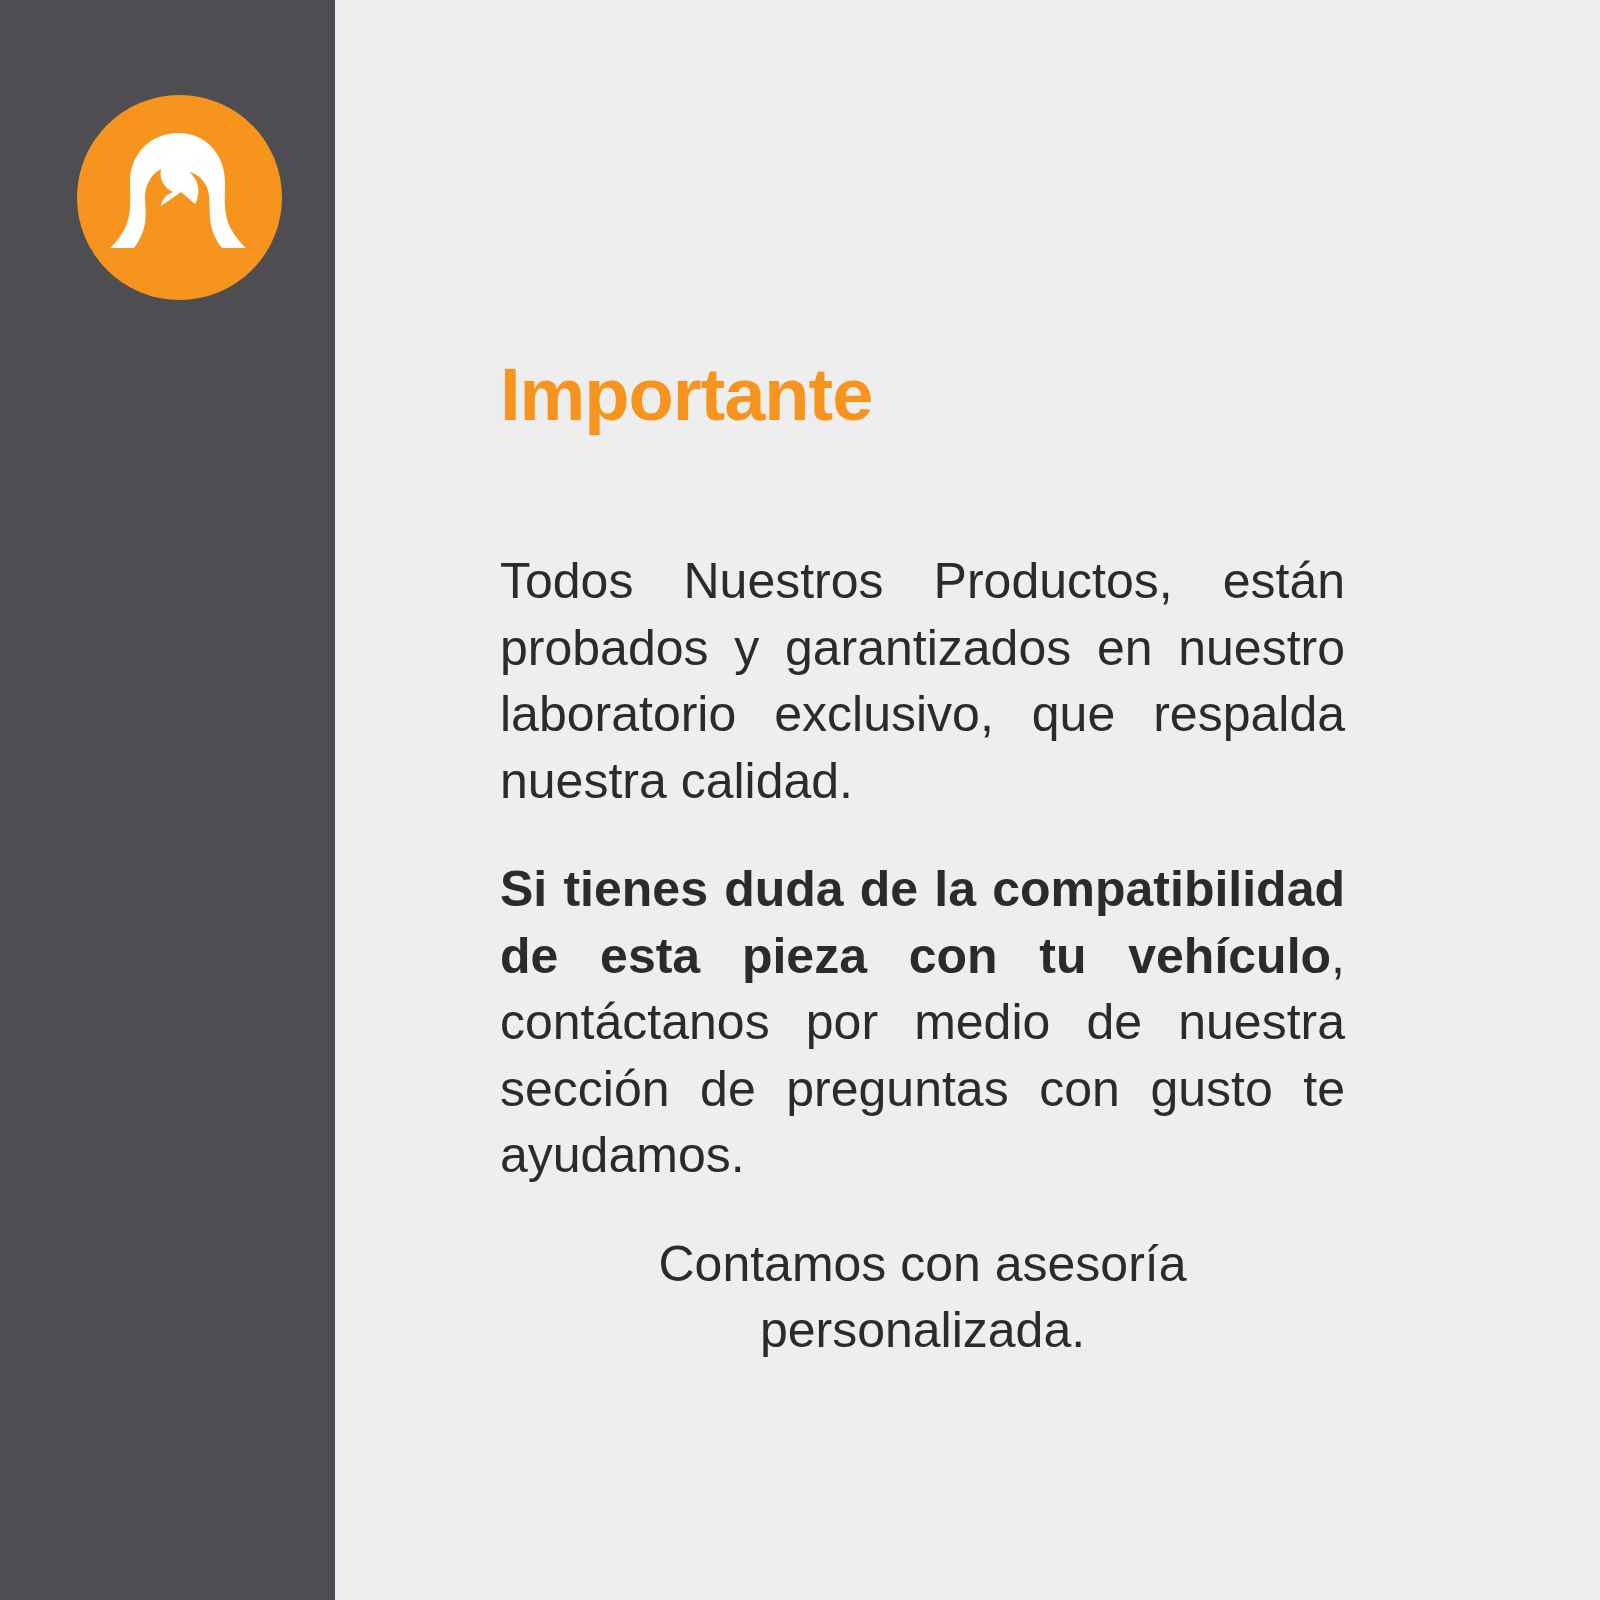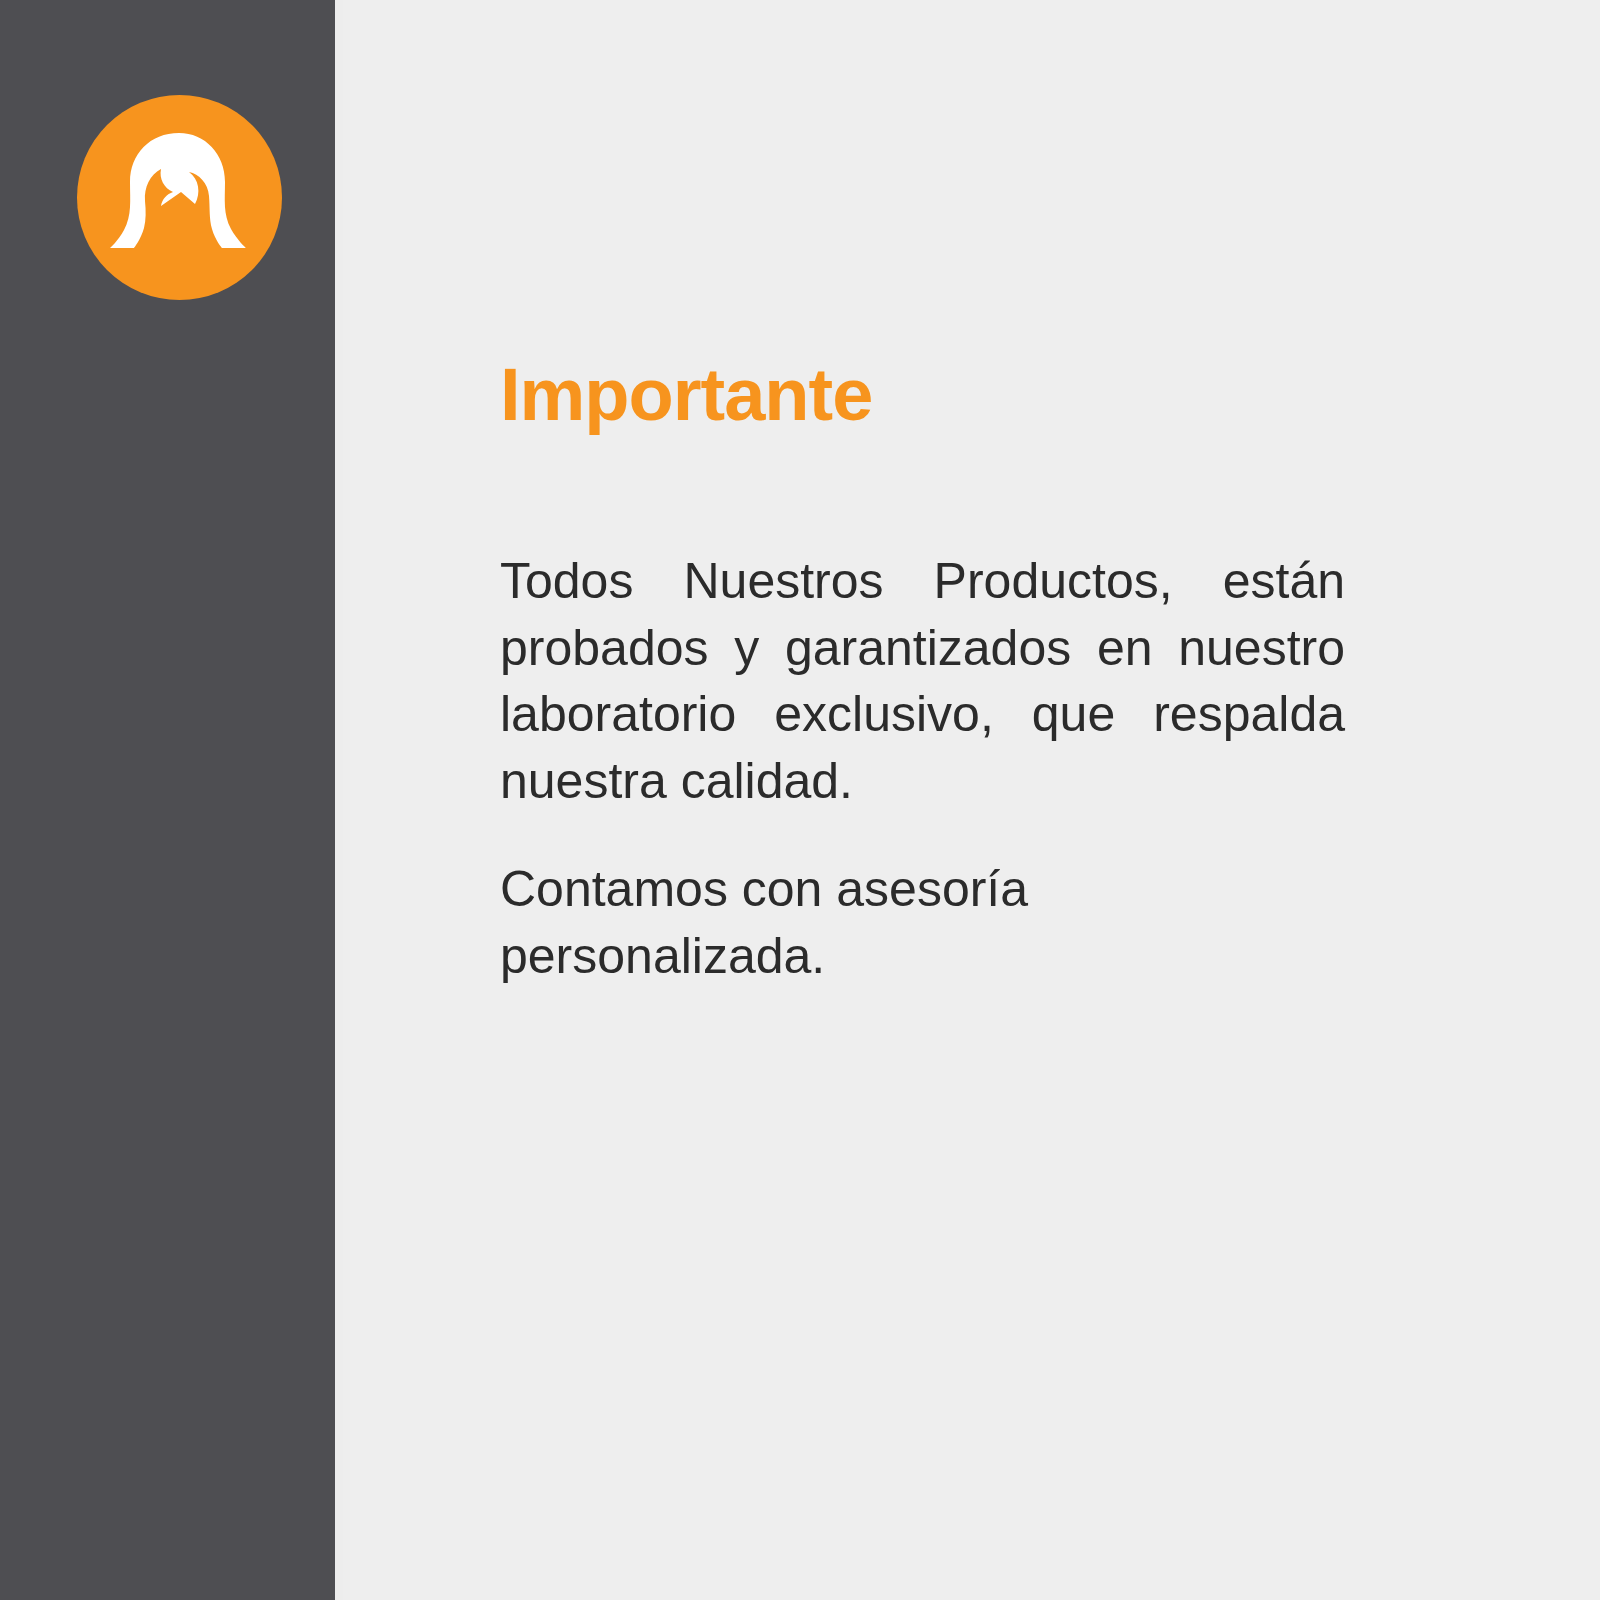--- a/index.html
+++ b/index.html
@@ -80,21 +80,21 @@
     color: #2b2b2b;
     font-size: 50px;
     line-height: 1.33;
   }
   .para {
     margin: 0 0 42px 0;
     text-align: justify;
   }
   .para.last {
     margin-bottom: 0;
-    text-align: left;
+    text-align: center;
   }
   .para b {
     font-weight: bold;
   }
   
   .brand {
     position: absolute;
     left: 155px;
     top: 1100px;
     width: 460px;
@@ -154,18 +154,19 @@
   </div>
 
   <div class="gap-strip"></div>
 
   <div class="content">
 
     <div class="title">Importante</div>
 
     <div class="body-block">
       <p class="para">Todos Nuestros Productos, están probados y garantizados en nuestro laboratorio exclusivo, que respalda nuestra calidad.</p>
+      <p class="para"><b>Si tienes duda de la compatibilidad de esta pieza con tu vehículo</b><span>, contáctanos por medio de nuestra sección de preguntas con gusto te ayudamos.</span></p>
       <p class="para last">Contamos con asesoría personalizada.</p>
     </div>
 
 
   </div>
 </div>
 
 </body></html>

